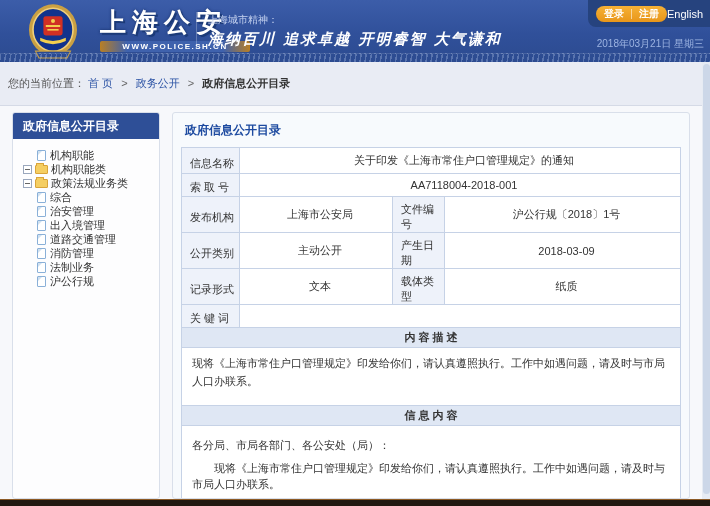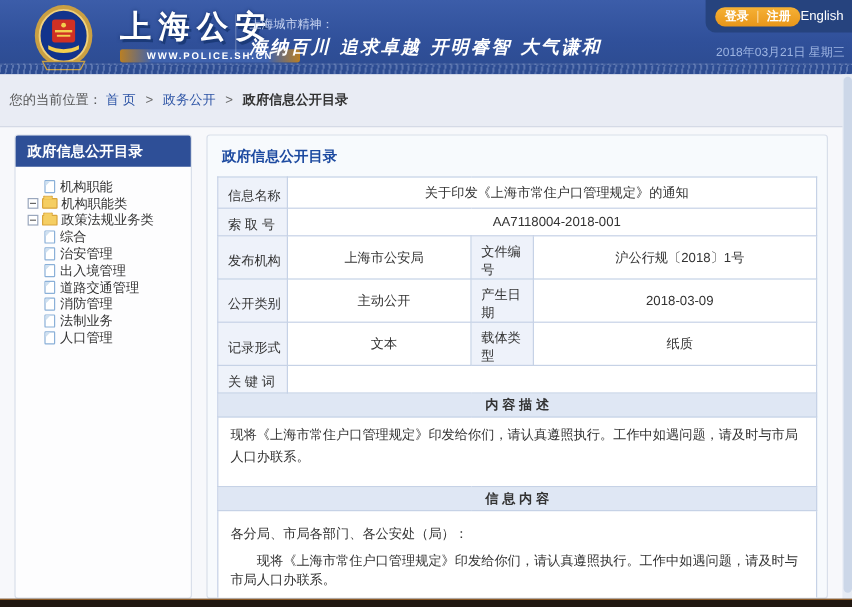--- a/index.html
+++ b/index.html
@@ -172,21 +172,21 @@
       <div class="tree-row lvl1">
         <span class="file-icon"></span>
         <span>消防管理</span>
       </div>
       <div class="tree-row lvl1">
         <span class="file-icon"></span>
         <span>法制业务</span>
       </div>
       <div class="tree-row lvl1">
         <span class="file-icon"></span>
-        <span>人口管理</span>
+        <span>沪公行规</span>
       </div>
     </div>
   </div>
 
   <div class="main-box">
     <div class="main-title">政府信息公开目录</div>
     <table class="info">
       <colgroup>
           <col style="width:58px">
           <col style="width:153px">

